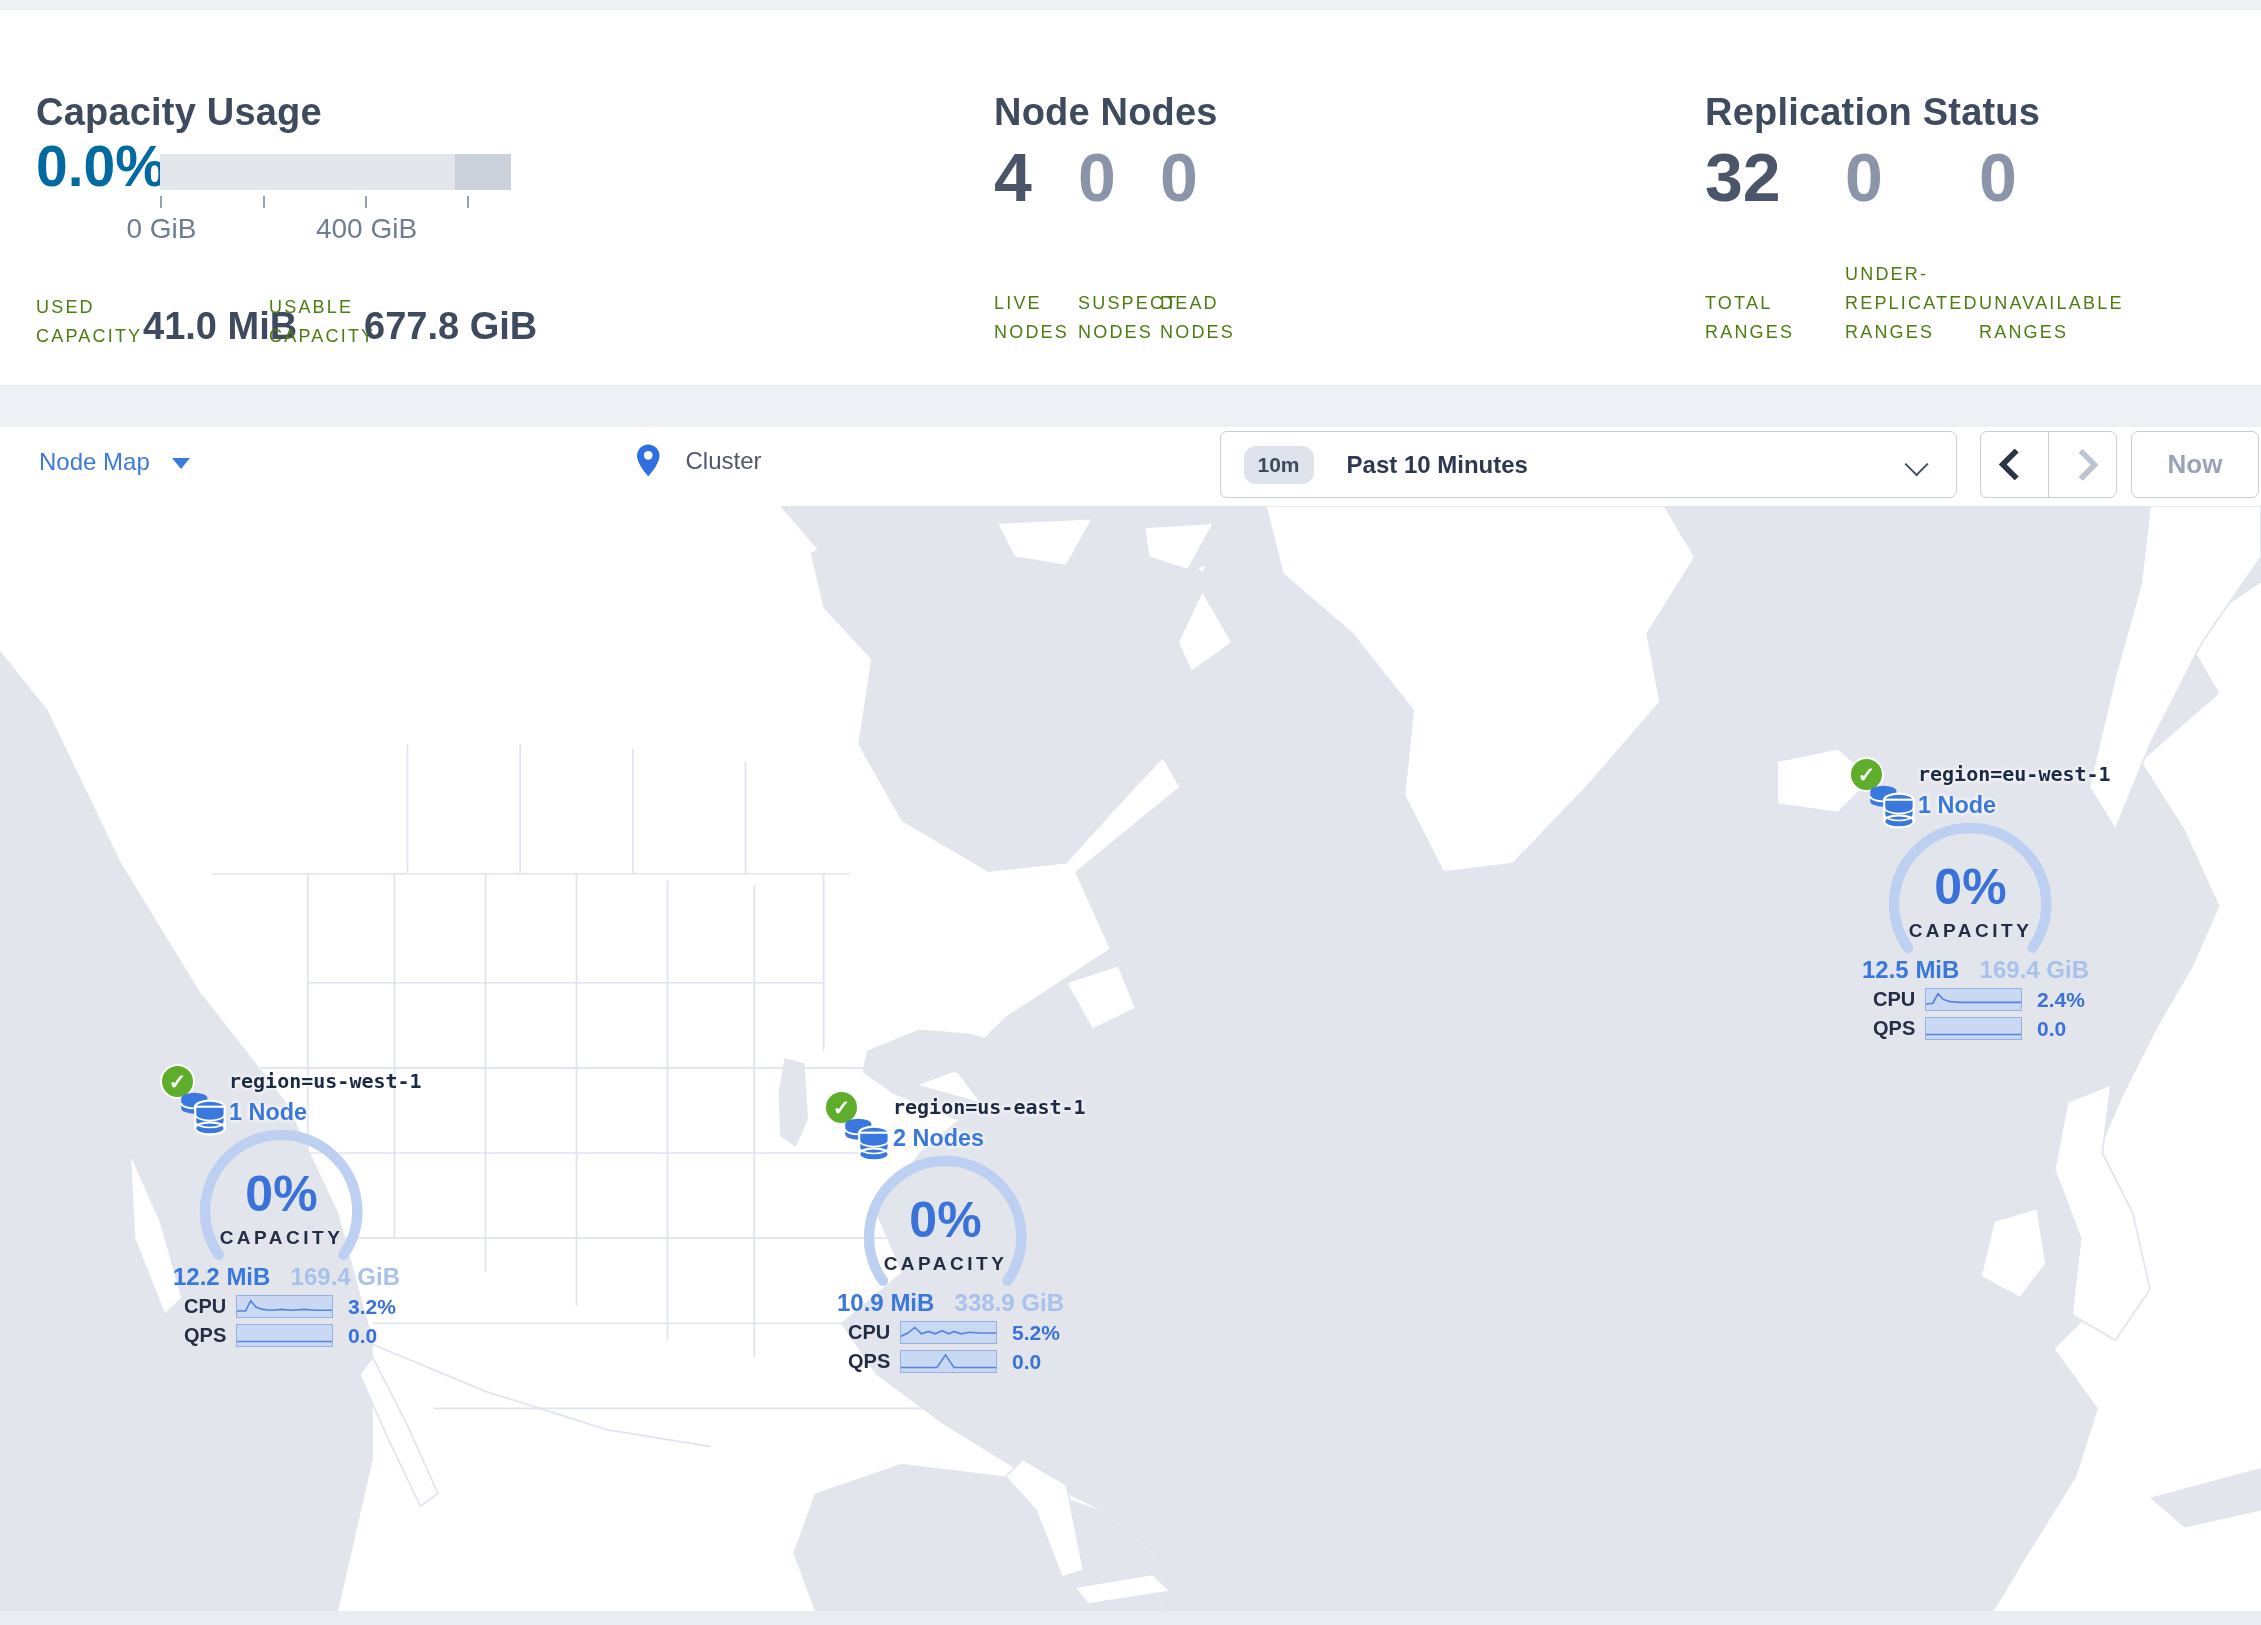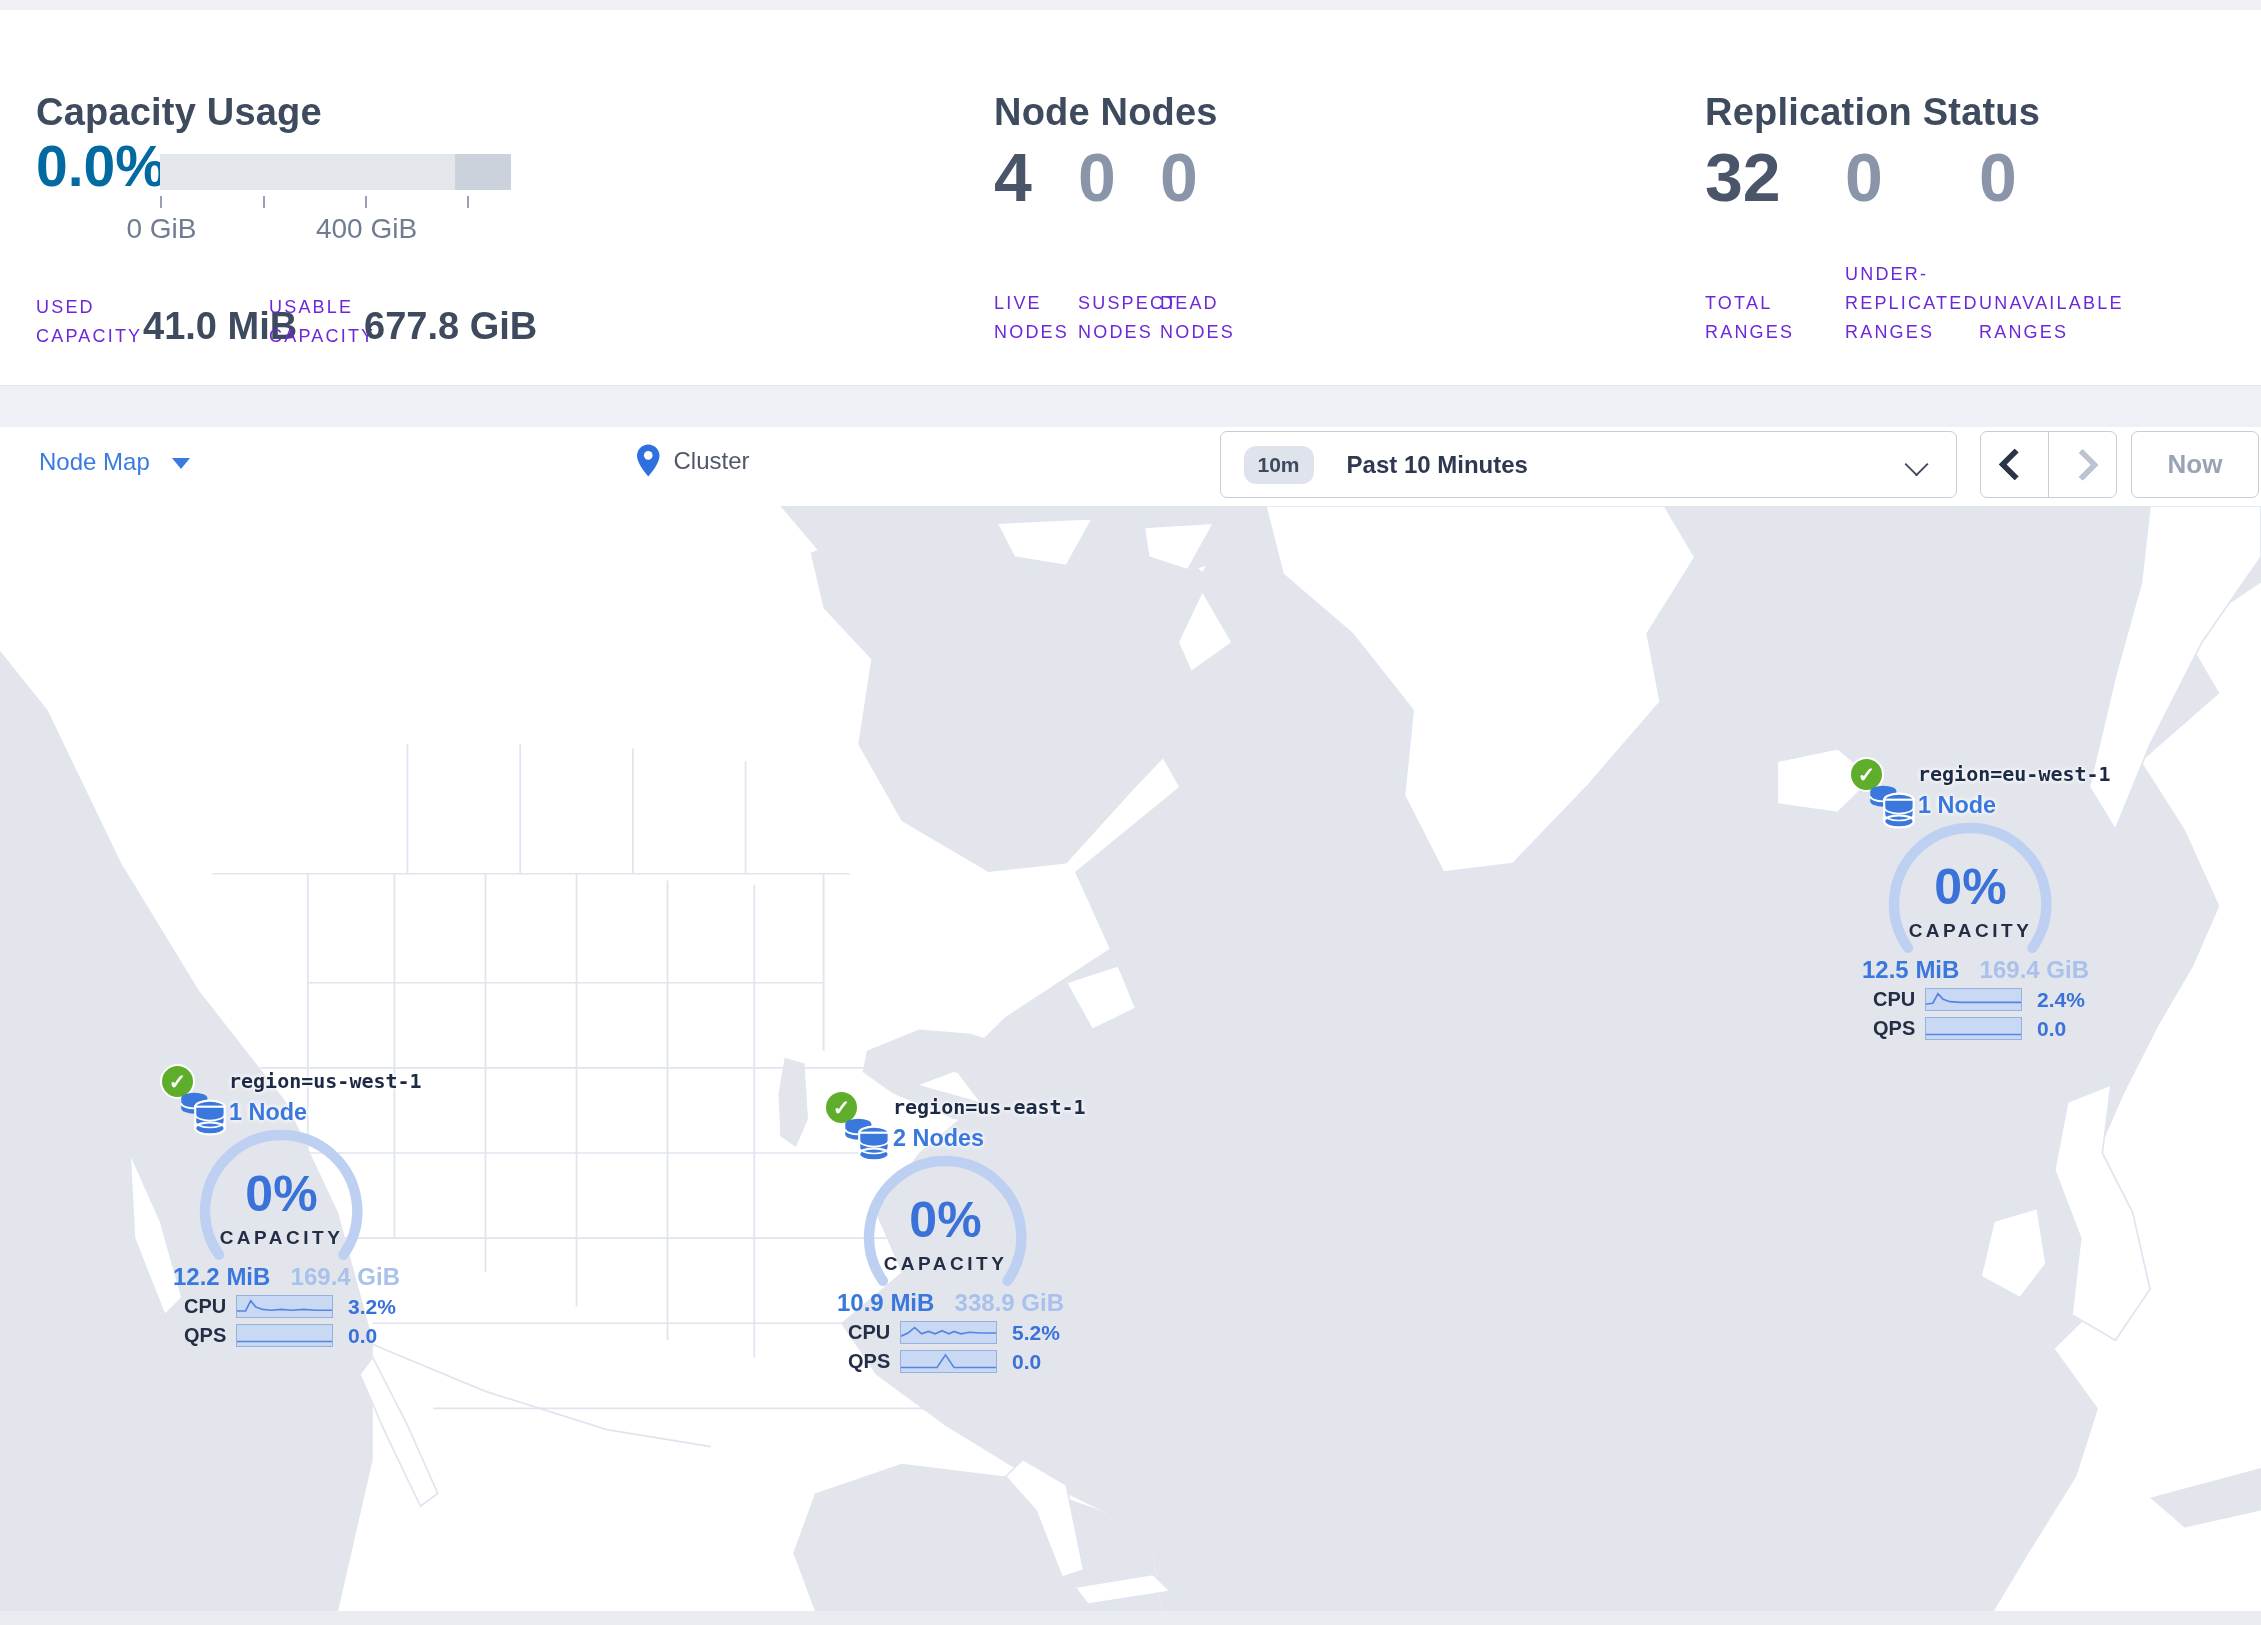--- a/index.html
+++ b/index.html
@@ -15,31 +15,31 @@
   .t-cap{left:36px;top:33px;}
   .t-nodes{left:994px;top:33px;}
   .t-repl{left:1705px;top:33px;}
 
   .big-pct{position:absolute;left:36px;top:123px;font-size:57px;font-weight:700;color:#0369a1;}
   .cap-bar{position:absolute;left:160px;top:144px;width:351px;height:36px;background:#e3e6eb;}
   .cap-bar-tail{position:absolute;right:0;top:0;width:56px;height:36px;background:#ccd2dc;}
   .tick{position:absolute;top:186px;width:1.7px;height:11.3px;background:#97a1b3;}
   .tick-label{position:absolute;top:203px;width:139px;text-align:center;font-size:28px;color:#707c90;}
 
-  .stat-label{position:absolute;font-size:18px;letter-spacing:2.2px;color:#6d28d9;line-height:1.6;}
+  .stat-label{position:absolute;font-size:18px;letter-spacing:2.2px;color:#4d7c0f;line-height:1.6;}
   .stat-value{position:absolute;font-size:38px;font-weight:700;color:#3e4a5e;}
   .big-num{position:absolute;top:128px;font-size:68px;font-weight:700;color:#4a5569;}
   .big-num.zero{color:#8b95aa;}
 
   
   .toolbar{position:absolute;left:0;top:427px;width:2261px;height:79px;background:#ffffff;border-bottom:0.9px solid #dfe2e9;}
   .view-dropdown{position:absolute;left:39px;top:21px;display:flex;align-items:center;gap:22.5px;cursor:pointer;}
   .view-dropdown .label{font-size:24px;font-weight:500;color:#3b7ae0;}
   .tri-down{width:0;height:0;border-left:9.5px solid transparent;border-right:9.5px solid transparent;border-top:11.3px solid #3b7ae0;margin-top:3.5px;}
-  .breadcrumb{position:absolute;left:637px;top:17.3px;display:flex;align-items:center;gap:14px;}
+  .breadcrumb{position:absolute;left:637px;top:17.3px;display:flex;align-items:center;gap:26px;}
   .breadcrumb .crumb{font-size:24px;color:#51586a;}
   .timeselect{position:absolute;left:1220px;top:4.3px;width:737px;height:67px;background:#fff;border:1.7px solid #c6ccd9;border-radius:7px;box-sizing:border-box;display:flex;align-items:center;cursor:pointer;}
   .time-badge{margin-left:22.5px;background:#dfe3ec;border-radius:12px;padding:7px 14px;font-size:21px;font-weight:700;color:#3e4a5e;}
   .time-label{margin-left:33px;font-size:24px;font-weight:700;color:#2e3850;}
   .select-chev{position:absolute;right:31px;top:24px;width:14.7px;height:14.7px;border-left:2.6px solid #3e4a5e;border-bottom:2.6px solid #3e4a5e;transform:rotate(-45deg);}
   .arrows{position:absolute;left:1980px;top:4.3px;width:137px;height:67px;background:#fff;border:1.7px solid #c6ccd9;border-radius:7px;box-sizing:border-box;display:flex;}
   .arrow-cell{flex:1;display:flex;align-items:center;justify-content:center;cursor:pointer;}
   .arrow-cell.prev{border-right:1.7px solid #c6ccd9;}
   .chev{width:17.3px;height:17.3px;border-radius:1.7px;}
   .chev.left{border-left:6px solid #2c3547;border-bottom:6px solid #2c3547;transform:rotate(45deg);}

